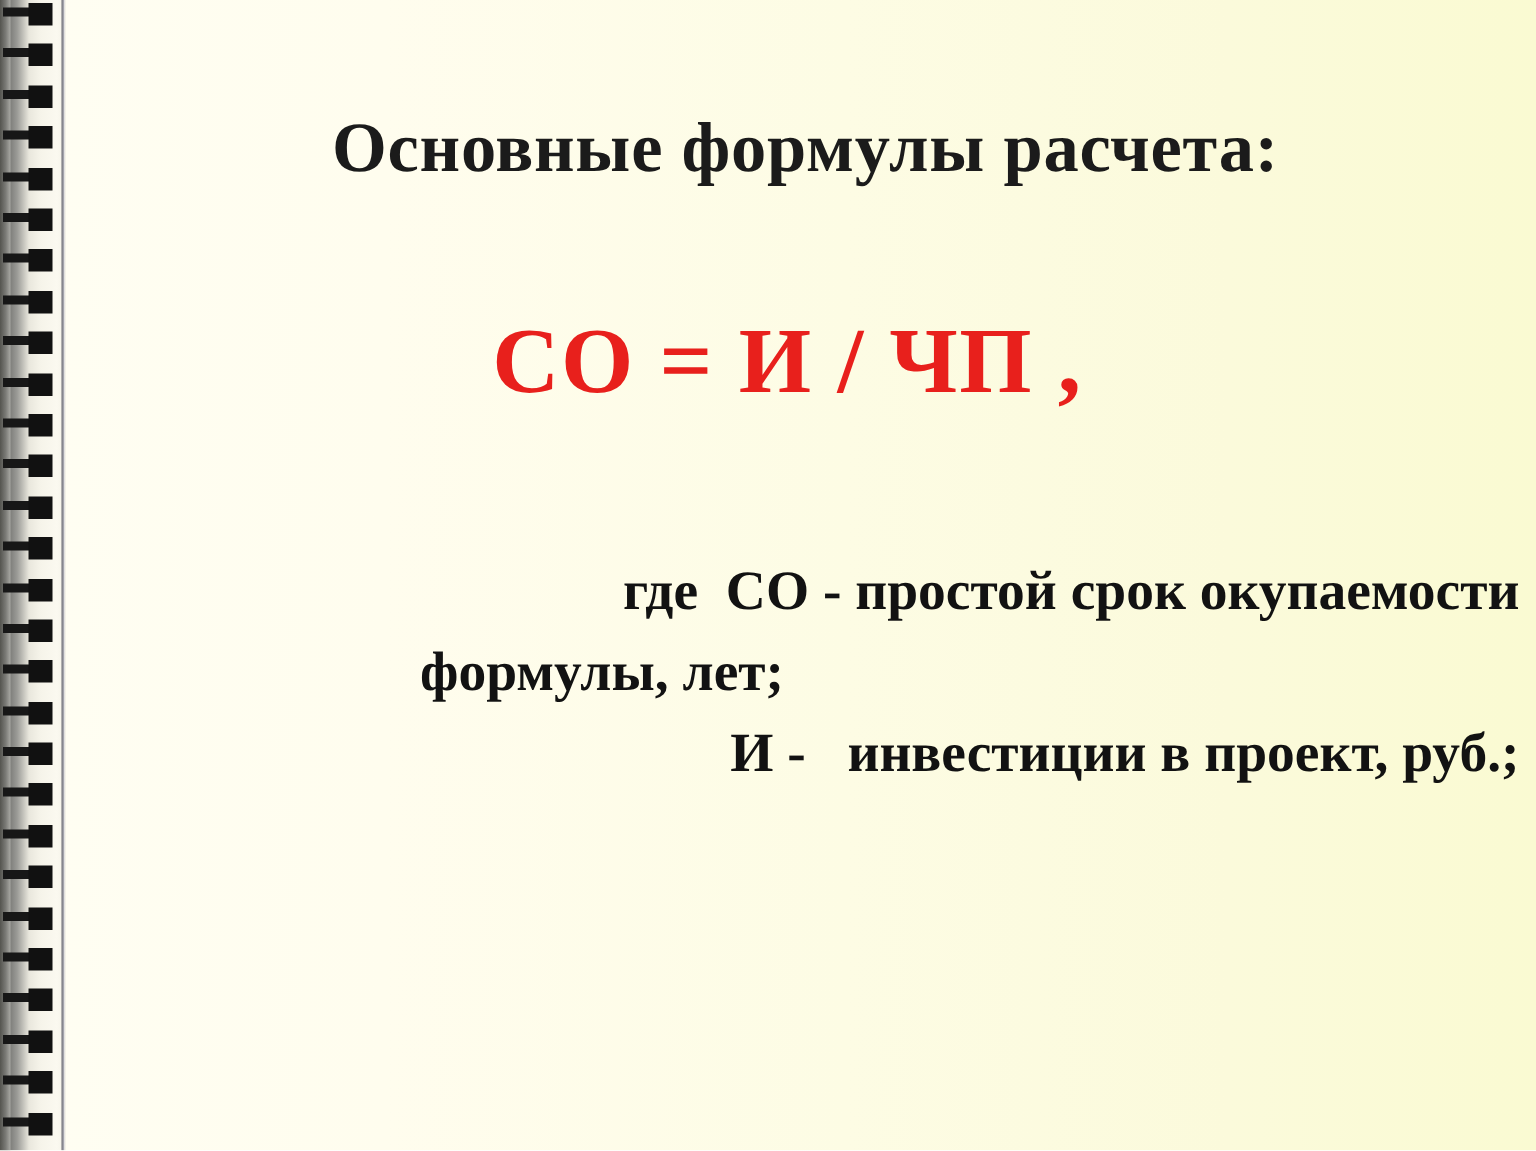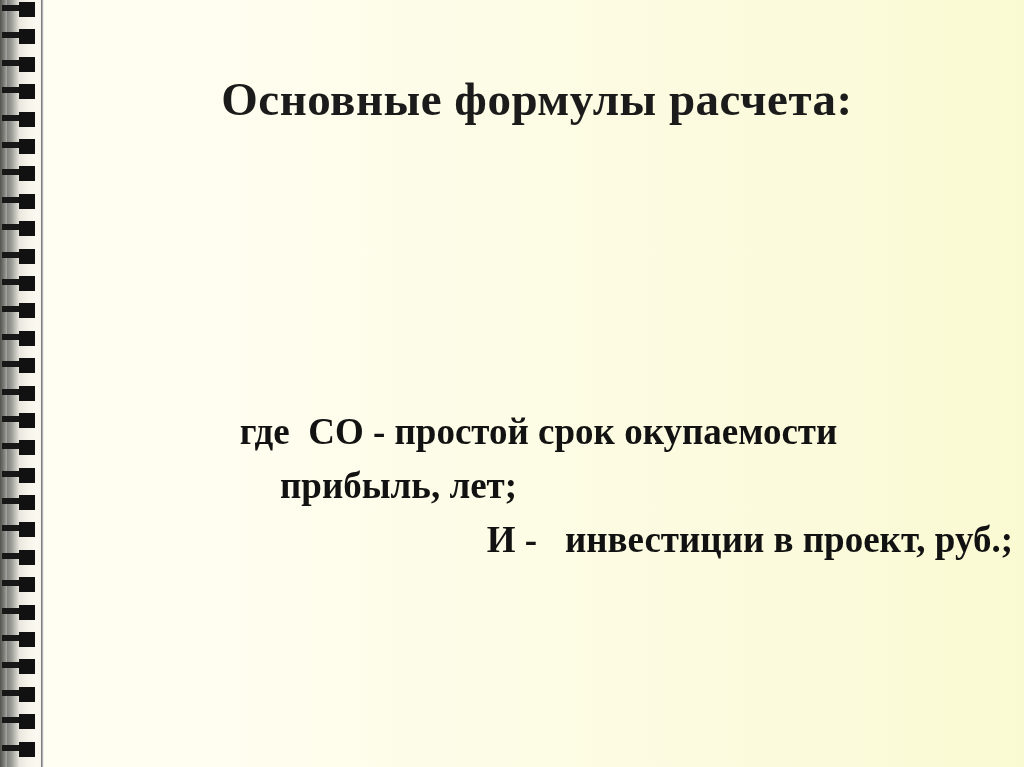--- a/index.html
+++ b/index.html
@@ -128,21 +128,21 @@
     color: #121212;
     font-size: 37px;
     font-weight: bold;
     line-height: 54px;
   }
 
   .legend-line {
     white-space: pre;
     display: block;
   }
-  .legend-line.l1 { text-align: center;   padding-left: 16px; margin-top: 37px; }
+  .legend-line.l1 { text-align: right;   padding-left: 16px; }
   .legend-line.l2 { text-align: left;   padding-left: 232px; }
   .legend-line.l3 { text-align: right;   padding-left: 110px; }
   .legend-line.l4 { text-align: left;   padding-left: 108px; }
 </style>
 </head>
 <body>
 
 <div class="slide">
 
   <div class="binding">
@@ -175,20 +175,21 @@
         <div class="ring" style="top: 659px;"></div>
         <div class="ring" style="top: 687px;"></div>
         <div class="ring" style="top: 714px;"></div>
         <div class="ring" style="top: 742px;"></div>
       </div>
     <div class="binding-divider"></div>
   </div>
 
   <div class="title">Основные формулы расчета:</div>
 
+  <div class="formula">СО = И  / ЧП ,</div>
 
   <div class="legend">
     <span class="legend-line l1">где  СО - простой срок окупаемости</span>
-    <span class="legend-line l2">прибыль, лет;</span>
+    <span class="legend-line l2">формулы, лет;</span>
     <span class="legend-line l3">И -   инвестиции в проект, руб.;</span>
   </div>
 
 </div>
 
 </body></html>

